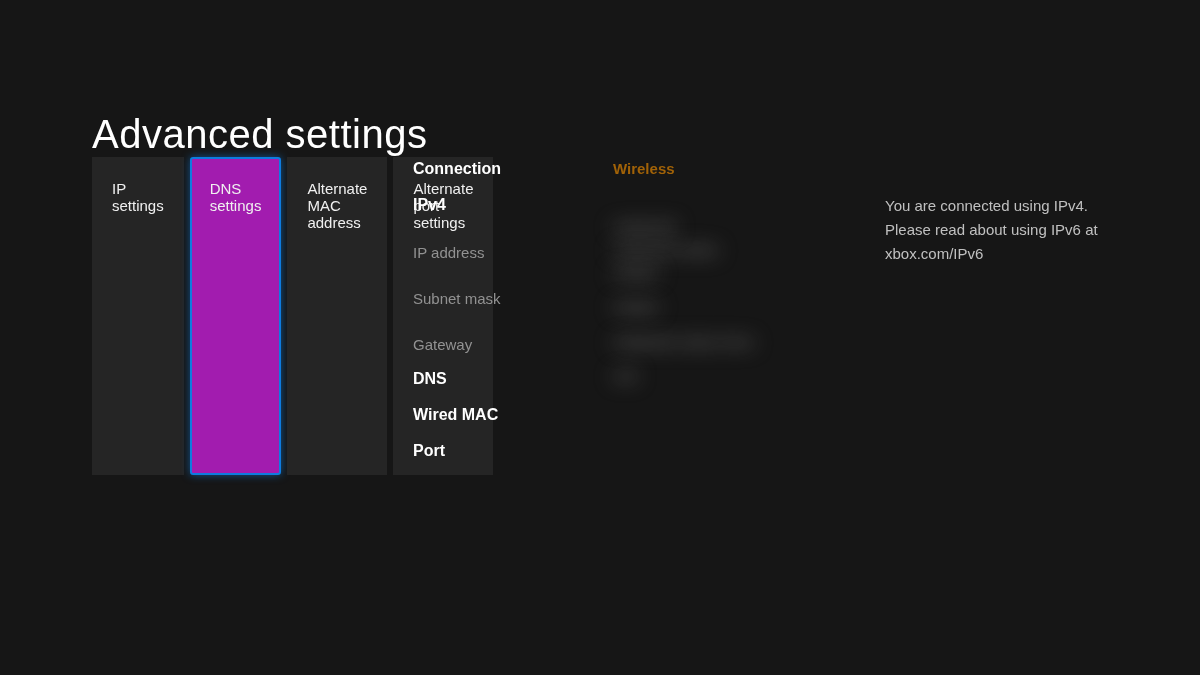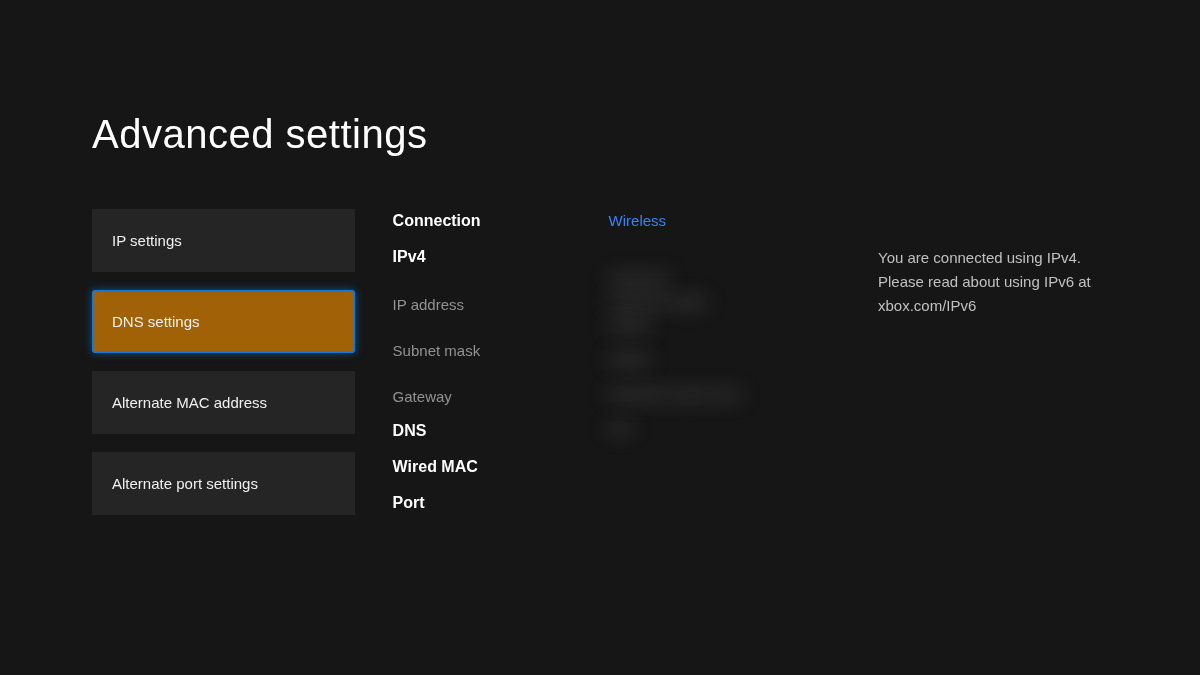--- a/index.html
+++ b/index.html
@@ -15,44 +15,43 @@
       color: #ffffff;
       overflow: hidden;
     }
     .container {
       padding: 112px 90px 0 92px;
     }
     .page-title {
       font-size: 40px;
       font-weight: 300;
       color: #ffffff;
-      margin-bottom: 52px;
       letter-spacing: 0.5px;
     }
     .content {
       display: flex;
       gap: 0;
     }
     .menu-column {
       width: 283px;
       display: flex;
-      flex-direction: column;
-      gap: 18px;
+      flex-direction: row;
+      gap: 6px;
     }
     .menu-item {
       background: #252525;
       padding: 21px 18px;
       font-size: 15px;
       font-weight: 400;
       color: #f0f0f0;
       cursor: pointer;
       border: 2px solid transparent;
     }
     .menu-item.selected {
-      background: #a16207;
+      background: #a21caf;
       border: 2px solid #0e7cdf;
       box-shadow: 0 0 8px rgba(14, 124, 223, 0.6);
       border-radius: 3px;
     }
     .details-column {
       margin-left: 38px;
       width: 480px;
       display: flex;
       font-size: 15px;
       line-height: 1.55;
@@ -71,23 +70,22 @@
       color: #ffffff;
       font-size: 16px;
     }
     .detail-sub {
       color: #929292;
       font-weight: 400;
       font-size: 15px;
       margin-top: 23px;
     }
     .detail-value {
-      color: #3b82f6;
-      font-weight: 400;
-      margin-left: 16px;
+      color: #a16207;
+      font-weight: 700;
     }
     .blurred {
       filter: blur(10px);
       color: #707070;
       user-select: none;
     }
     .info-column {
       margin-left: 40px;
       width: 250px;
       padding-top: 37px;

